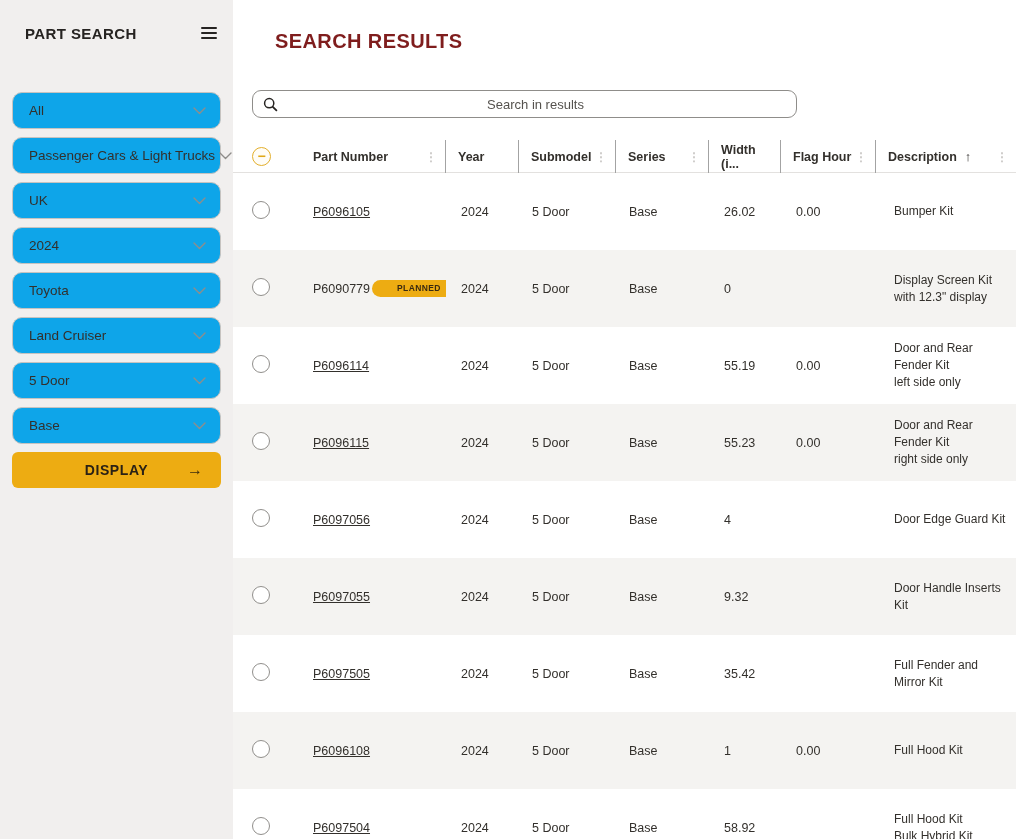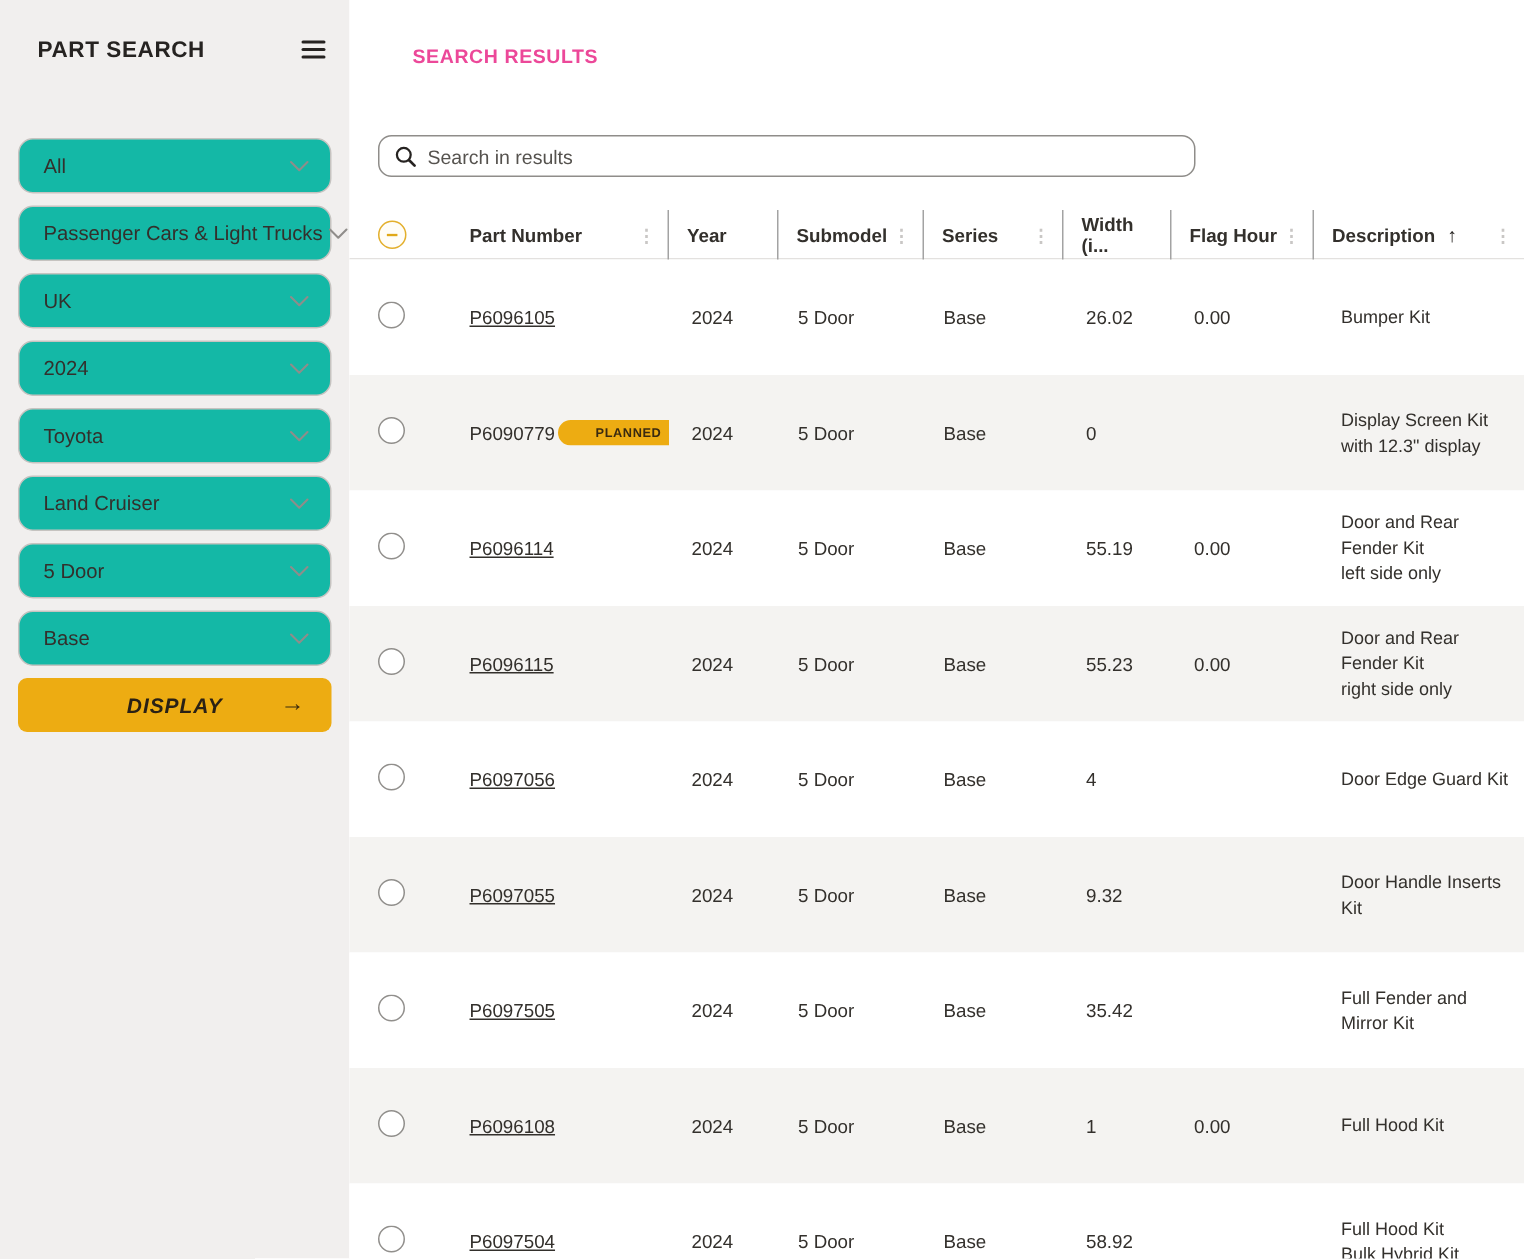--- a/index.html
+++ b/index.html
@@ -24,57 +24,57 @@
     padding:0 4px 0 13px; margin-bottom:48px;
   }
   .sb-title {
     font-size:15px; font-weight:600; letter-spacing:0.4px; color:#262321;
   }
   .hamburger { width:16px; cursor:pointer; padding:2px 0; }
   .hamburger span {
     display:block; height:2px; background:#262321; margin:3px 0; border-radius:1px;
   }
   .dd {
-    height:37px; background:#14b8a6;
+    height:37px; background:#0ea5e9;
     border:1px solid #c6c3c0; border-radius:10px;
     display:flex; align-items:center; justify-content:space-between;
     padding:0 14px 0 16px; margin-bottom:8px; cursor:pointer;
   }
   .dd-label { font-size:13.5px; color:#33302c; white-space:nowrap; }
   .chev { display:flex; align-items:center; color:#8f8d8a; margin-left:4px; }
   .display-btn {
     width:100%; height:36px; margin-top:2px;
     background:#edac12; border:none; border-radius:6px;
     display:flex; align-items:center; justify-content:center;
     position:relative; cursor:pointer;
     font-family:"Liberation Sans", sans-serif;
   }
   .display-btn .lbl {
-    font-size:14px; font-weight:700; letter-spacing:0.6px; color:#2a2115;font-style:italic;
+    font-size:14px; font-weight:700; letter-spacing:0.6px; color:#2a2115;
   }
   .display-btn .arrow {
     position:absolute; right:18px; font-size:16px; color:#3d2c0e; font-weight:700;
   }
 
   
   main { flex:1; height:839px; background:#ffffff; position:relative; }
   .page-title {
-    font-size:13px; font-weight:700; letter-spacing:0.4px; color:#ec4899;
+    font-size:20px; font-weight:700; letter-spacing:0.4px; color:#7f1d1d;
     margin:30px 0 0 42px;
   }
   .searchbox {
     position:absolute; left:19px; top:90px;
     width:545px; height:28px;
     border:1px solid #8f8d8a; border-radius:9px;
     display:flex; align-items:center; padding:0 10px; background:#fff;
   }
   .searchbox svg { flex:none; margin-right:7px; }
   .searchbox input {
     border:none; outline:none; flex:1; font-size:13px; color:#33302c;
-    font-family:"Liberation Sans", sans-serif; background:transparent;
+    font-family:"Liberation Sans", sans-serif; background:transparent;text-align:center;
   }
   .searchbox input::placeholder { color:#55524e; opacity:1; }
 
   
   .table { position:absolute; left:0; top:140px; width:783px; }
   .grid-row {
     display:grid;
     grid-template-columns:68px 145px 73px 97px 93px 72px 95px 1fr;
     align-items:center;
   }

